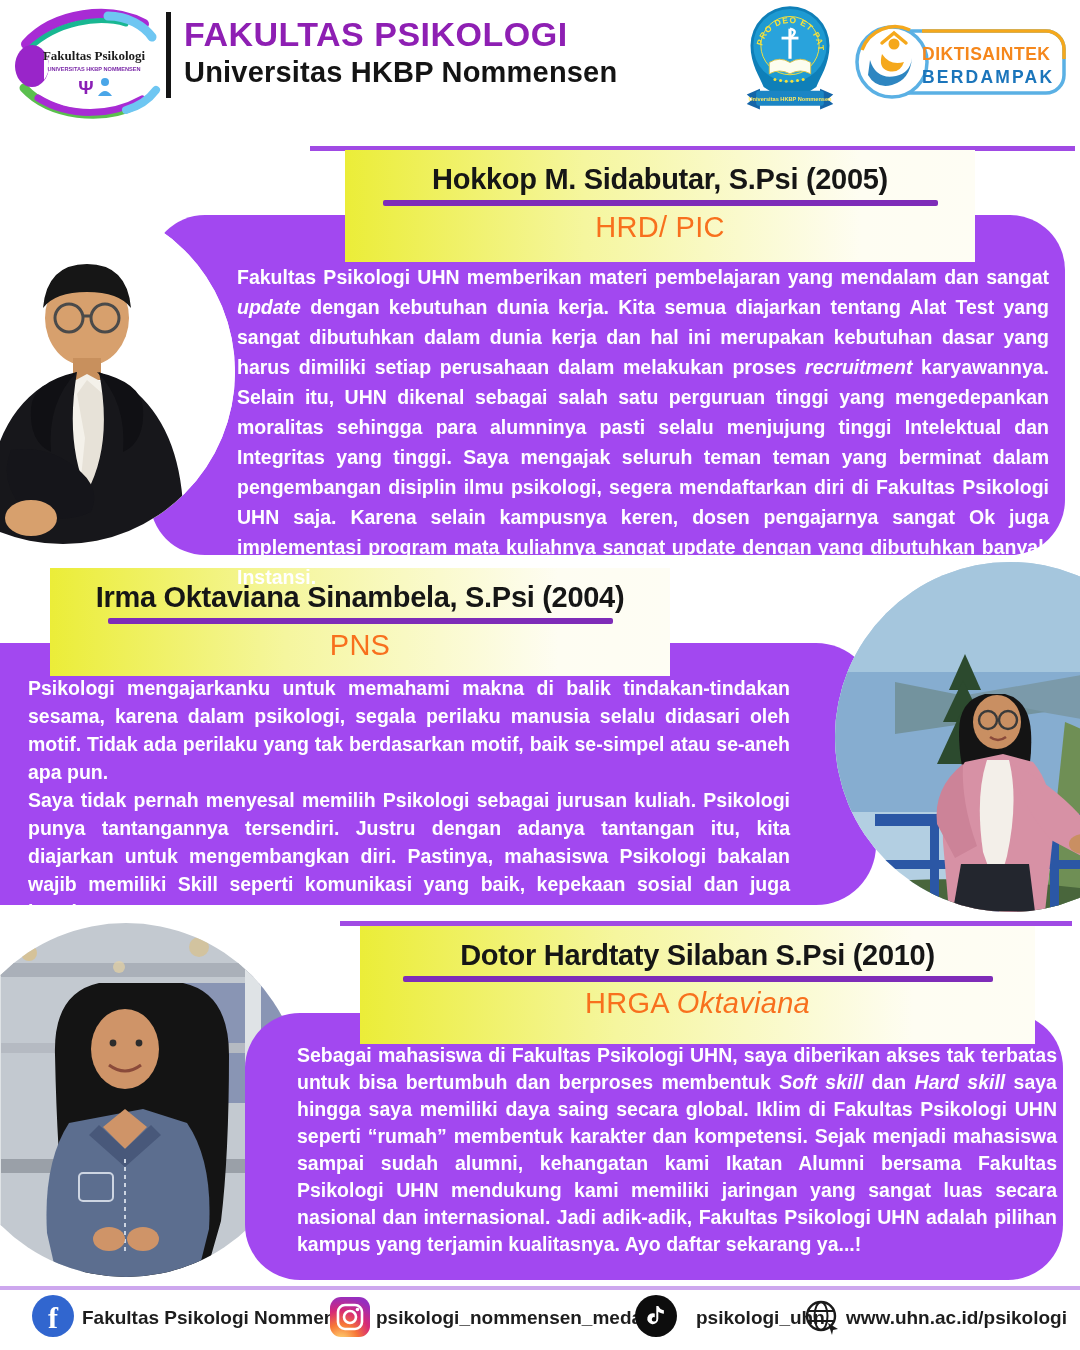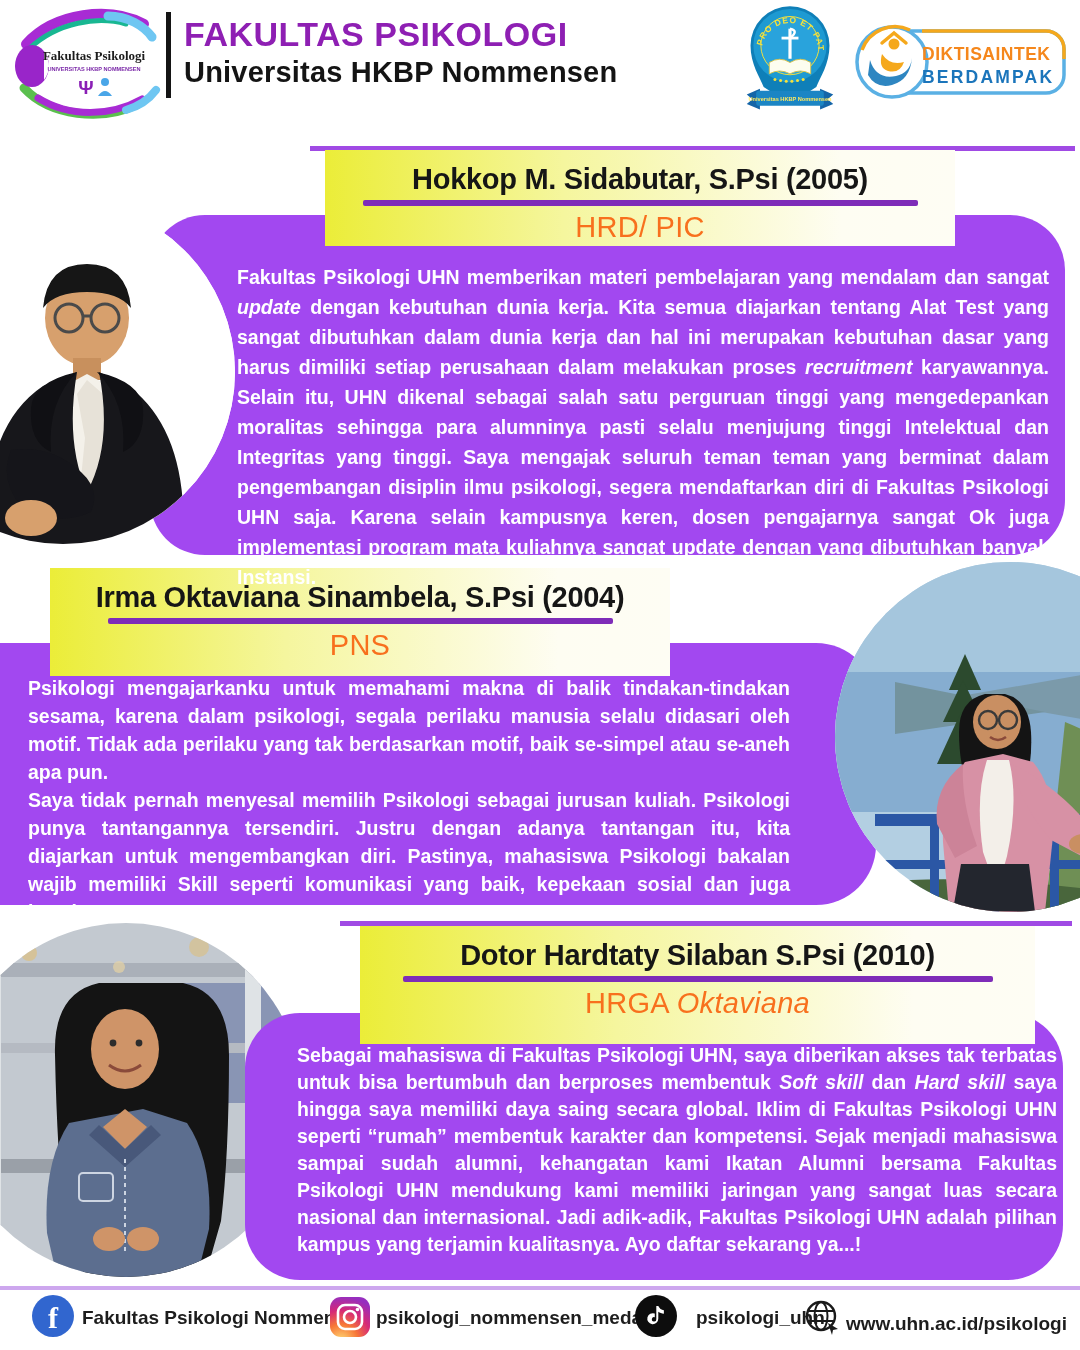--- a/index.html
+++ b/index.html
@@ -20,21 +20,21 @@
 
   
   .pbox{background:#a248f0;}
   .pbox1{left:150px;top:215px;width:915px;height:340px;border-radius:55px;z-index:2;}
   .pbox2{left:0;top:643px;width:876px;height:262px;border-radius:0 60px 60px 0;z-index:2;}
   .pbox3{left:245px;top:1013px;width:818px;height:267px;border-radius:55px;z-index:2;}
 
   
   .ybox{background:linear-gradient(90deg,#ebed38 0%,#f5f69e 38%,#fefdf2 82%,#fefdf4 100%);
         display:flex;flex-direction:column;align-items:center;z-index:3;}
-  .ybox1{left:325px;top:150px;width:630px;height:96px;}
+  .ybox1{left:345px;top:150px;width:630px;height:112px;}
   .ybox2{left:50px;top:568px;width:620px;height:108px;text-align:center;}
   .ybox3{left:360px;top:926px;width:675px;height:118px;}
   .tname{margin-top:13px;font-size:29px;font-weight:bold;color:#161616;letter-spacing:-.3px;white-space:nowrap;}
   .tunder{height:6px;background:#7e2cb8;margin-top:4px;border-radius:2px;}
   .u1{width:555px;} .u2{width:505px;} .u3{width:590px;}
   .trole{margin-top:5px;font-size:29px;font-weight:normal;color:#f8701d;letter-spacing:.3px;}
 
   
   .tbody{color:#ffffff;font-weight:bold;font-size:19.5px;text-align:justify;z-index:5;}
   .tbody p{margin:0;}
@@ -282,15 +282,15 @@
 
   <div class="abs gl-icon">
     <svg width="40" height="40" viewBox="0 0 40 40">
       <circle cx="19" cy="19" r="14" fill="none" stroke="#1a1a1a" stroke-width="2.4"></circle>
       <ellipse cx="19" cy="19" rx="6.5" ry="14" fill="none" stroke="#1a1a1a" stroke-width="2"></ellipse>
       <line x1="5" y1="14" x2="33" y2="14" stroke="#1a1a1a" stroke-width="2"></line>
       <line x1="5" y1="24" x2="33" y2="24" stroke="#1a1a1a" stroke-width="2"></line>
       <path d="M26 26 l10 6 -5 1 -1 5z" fill="#1a1a1a"></path>
     </svg>
   </div>
-  <div class="abs flabel" style="left:846px;margin-top:6px;">www.uhn.ac.id/psikologi</div>
+  <div class="abs flabel" style="left:846px;">www.uhn.ac.id/psikologi</div>
 
 </div>
 
 </body></html>

